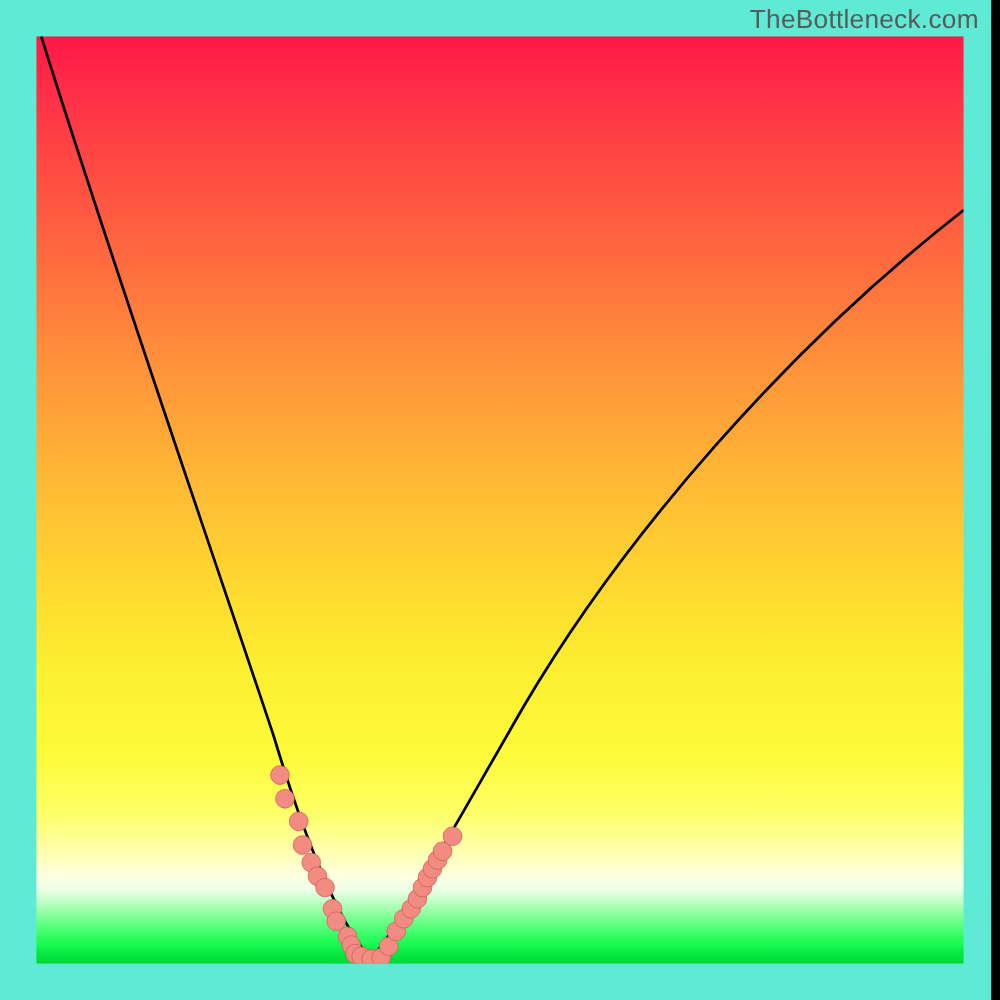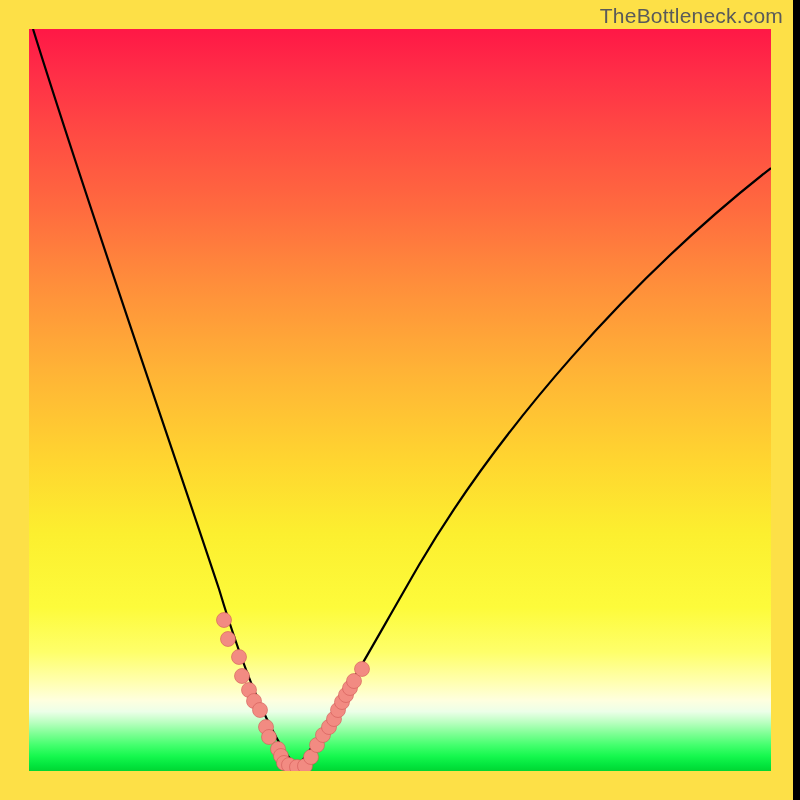--- a/index.html
+++ b/index.html
@@ -1,21 +1,21 @@
 <!DOCTYPE html>
 <html><head>
 <meta charset="utf-8">
 <style>
   * { margin: 0; padding: 0; box-sizing: border-box; }
   html, body { width: 800px; height: 800px; overflow: hidden; background: #000; }
   .frame {
     position: absolute;
     top: 0; left: 0;
     width: 793px; height: 800px;
-    background: #fde047;
+    background: #5eead4;
   }
   .plot {
     position: absolute;
     top: 29px;
     left: 29px;
     width: 742px;
     height: 742px;
     overflow: hidden;
   }
   .gradient {

